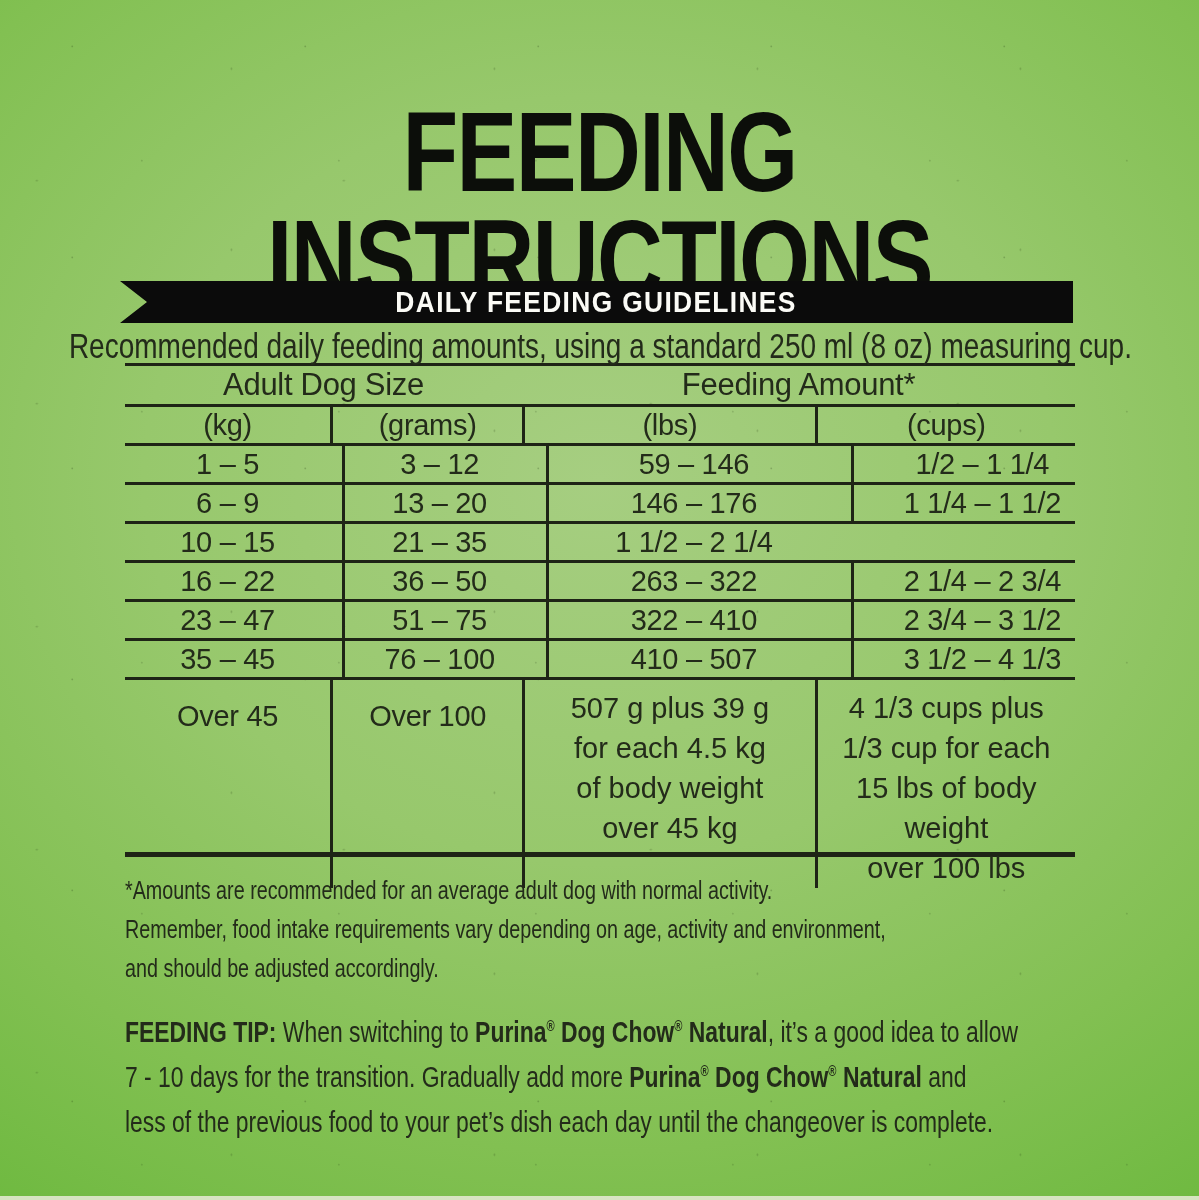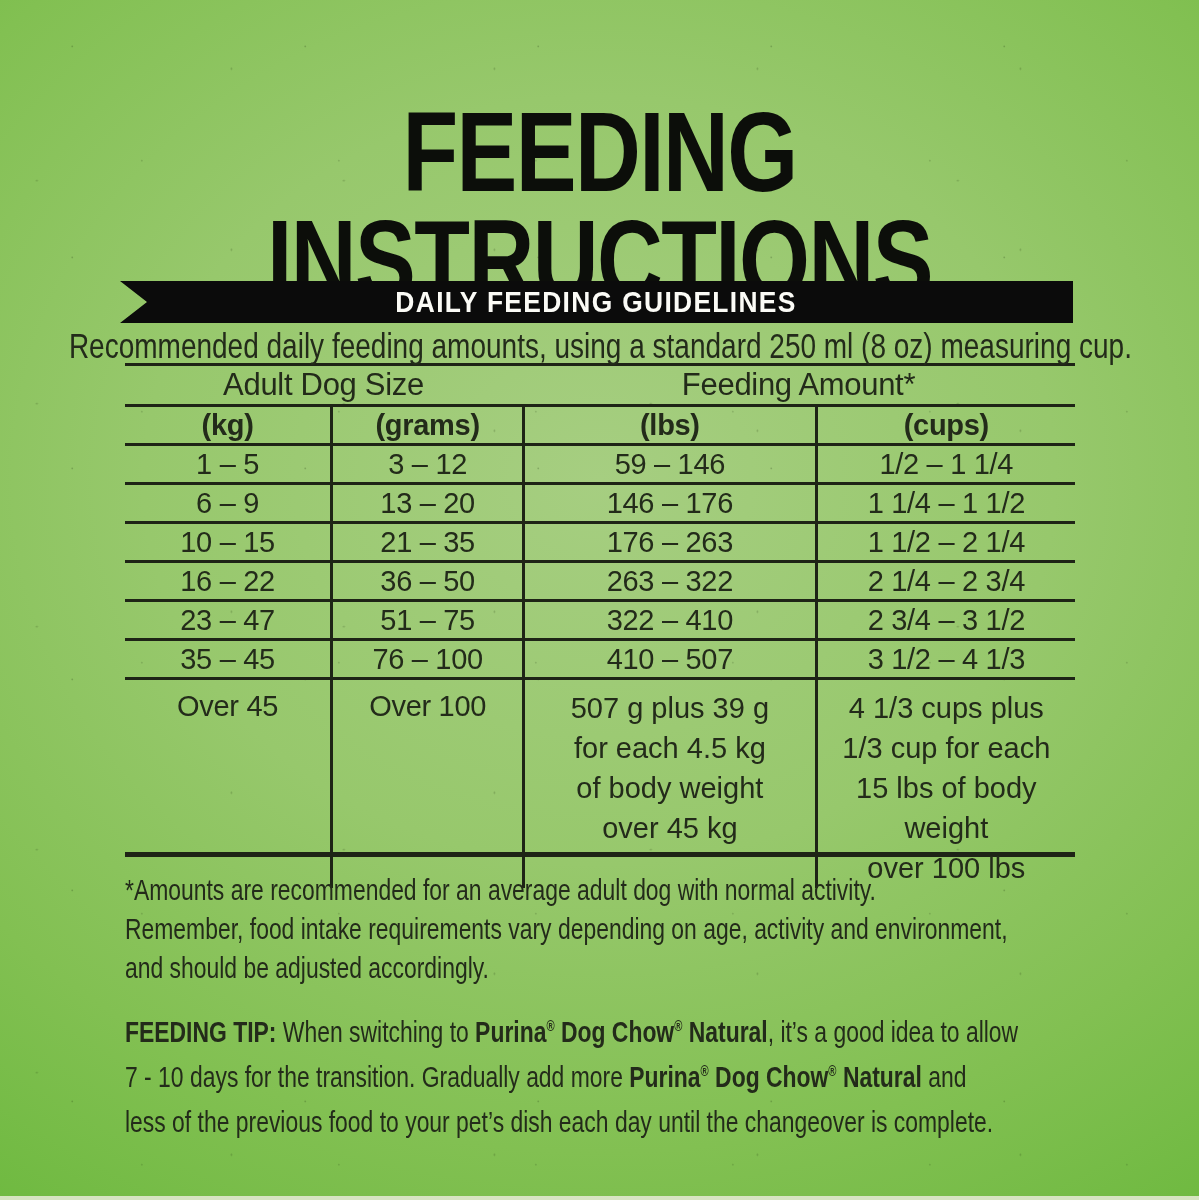--- a/index.html
+++ b/index.html
@@ -55,30 +55,30 @@
   .cx { transform:scaleX(0.8); transform-origin:50% 50%; white-space:nowrap; display:inline-block; }
 
   
   .tbl { border-top:3px solid #1e2416; border-bottom:5px solid #1e2416; }
   .trow {
     display:grid;
     grid-template-columns:21.6% 20.2% 30.8% 27.4%;
     border-bottom:3px solid #1e2416;
   }
   .group-row { grid-template-columns:41.8% 58.2%; height:38px; font-size:31px;text-align:right; }
-  .sub-row  { height:36px; font-size:29px;font-weight:bold; }
-  .data-row { height:36px; font-size:29px; }
+  .sub-row  { height:36px; font-size:29px; }
+  .data-row { height:36px; font-size:29px;gap:12px; }
   .summary-row { height:172px; font-size:29px; border-bottom:none; }
   .cell { display:flex; align-items:center; justify-content:center; letter-spacing:-0.3px; }
   .vline { border-left:3px solid #1e2416; }
-  .cell-top { align-items:flex-start; padding-top:10px; }
+  .cell-top { align-items:flex-start; padding-top:20px; }
   .cell-lines { display:block; text-align:center; padding-top:8px; line-height:40px; }
 
   
-  .footnote { margin-top:14px; font-size:29px; line-height:39px; }
+  .footnote { margin-top:14px; font-size:25px; line-height:39px; }
   .tip { margin-top:24px; font-size:29px; line-height:40px; }
   .cl { display:inline-block; transform:scaleX(0.79); transform-origin:0 50%; white-space:nowrap; }
   .tip b, .footnote b { font-weight:bold; }
   sup.reg { font-size:14px; vertical-align:baseline; position:relative; top:-11px; }
 </style>
 </head>
 <body>
 
 <div class="page">
 
@@ -119,21 +119,20 @@
           </div>
           <div class="trow data-row">
             <div class="cell">6 – 9</div>
             <div class="cell vline">13 – 20</div>
             <div class="cell vline">146 – 176</div>
             <div class="cell vline">1 1/4 – 1 1/2</div>
           </div>
           <div class="trow data-row">
             <div class="cell">10 – 15</div>
             <div class="cell vline">21 – 35</div>
-            <div class="cell vline">176 – 263</div>
             <div class="cell vline">1 1/2 – 2 1/4</div>
           </div>
           <div class="trow data-row">
             <div class="cell">16 – 22</div>
             <div class="cell vline">36 – 50</div>
             <div class="cell vline">263 – 322</div>
             <div class="cell vline">2 1/4 – 2 3/4</div>
           </div>
           <div class="trow data-row">
             <div class="cell">23 – 47</div>

